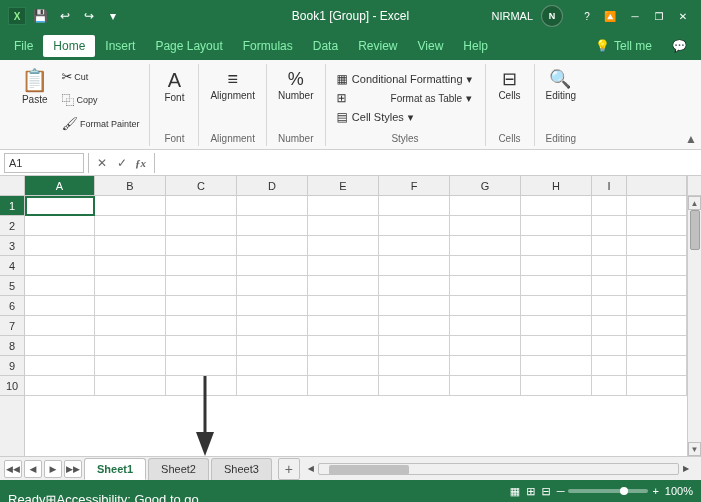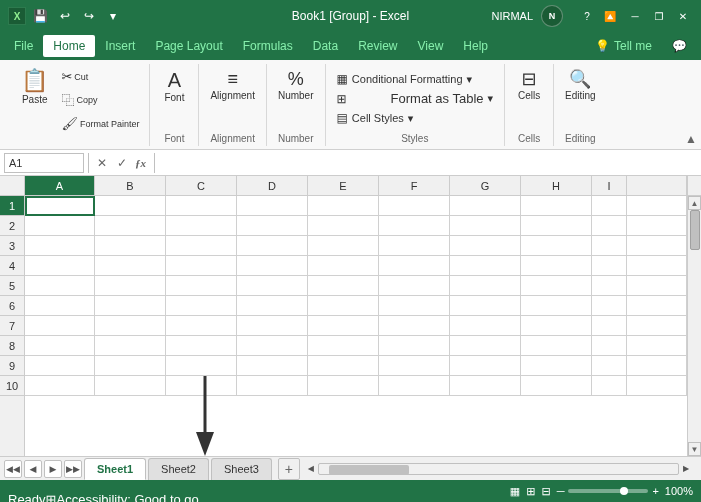--- a/index.html
+++ b/index.html
@@ -329,21 +329,21 @@
 
     <div class="ribbon-group" style="min-width:160px;">
       <div class="ribbon-group-content styles-group-content" style="flex-direction:column;gap:1px;padding-top:4px;">
         <div class="styles-btn">
           <span class="styles-icon">▦</span>
           <span style="font-size:11px;">Conditional Formatting</span>
           <span style="margin-left:auto;">▾</span>
         </div>
         <div class="styles-btn">
           <span class="styles-icon">⊞</span>
-          <span style="font-size:13px;padding-left:40px;">Format as Table</span>
+          <span style="font-size:10px;padding-left:40px;">Format as Table</span>
           <span style="margin-left:auto;">▾</span>
         </div>
         <div class="styles-btn">
           <span class="styles-icon">▤</span>
           <span style="font-size:11px;">Cell Styles</span>
           <span style="margin-left:auto;">▾</span>
         </div>
       </div>
       <div class="ribbon-group-label">Styles</div>
     </div>

